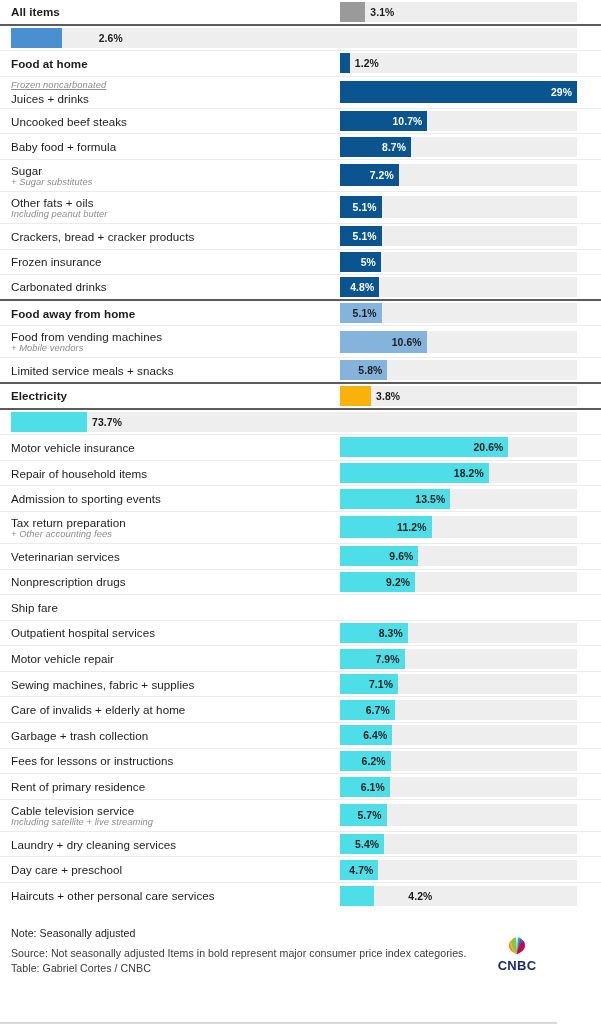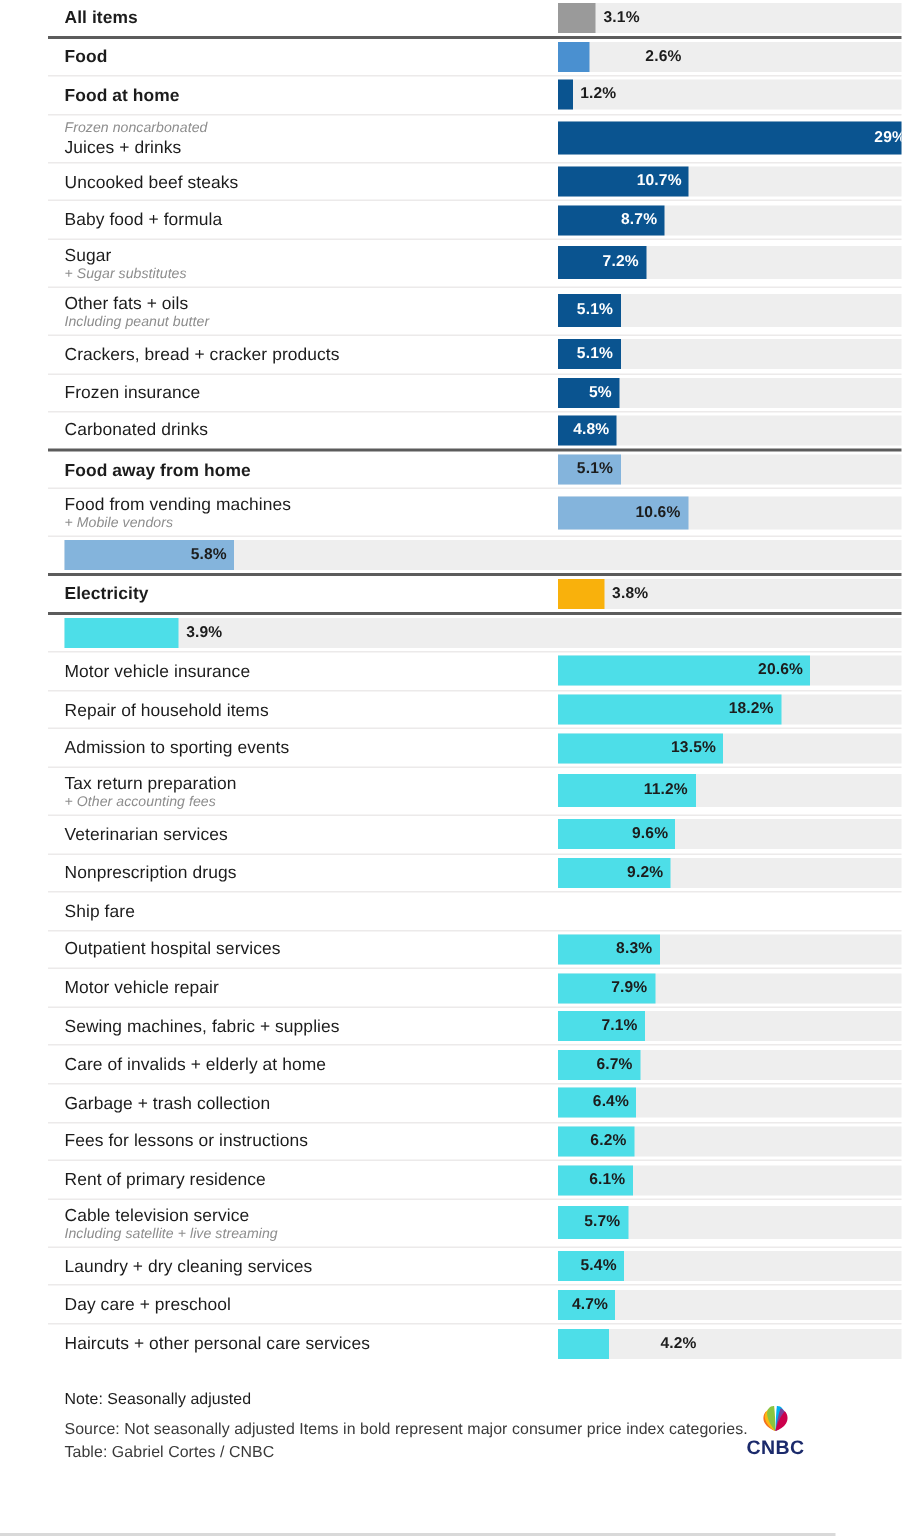--- a/index.html
+++ b/index.html
@@ -13,21 +13,20 @@
     font-family: "Liberation Sans", sans-serif;
     color: #1a1a1a;
     overflow: hidden;
   }
   #chart-root {
     width: 557px;
     height: 1024px;
     position: relative;
     box-sizing: border-box;
     background: #ffffff;
-    padding-left: 32px;
   }
 
   .rows {
     width: 601px;
   }
 
   .row {
     position: relative;
     display: flex;
     align-items: center;
@@ -63,20 +62,21 @@
     font-weight: bold;
   }
   .label-sub {
     font-size: 9.4px;
     font-style: italic;
     color: #8d8d8d;
     letter-spacing: 0.005em;
   }
   .label-sub.above {
     margin-bottom: 1px;
+    text-decoration: underline;
   }
 
   .bar-cell {
     position: relative;
     flex: 1 1 auto;
     height: 20px;
     background: #eeeeee;
   }
   .row.h-2 .bar-cell { height: 22px; }
 
@@ -158,23 +158,20 @@
       <div class="row h-1 bold major-end">
         <div class="label-cell">
           <div class="label-main">All items</div>
         </div>
         <div class="bar-cell">
           <div class="bar" style="width: 10.6897%; background: rgb(154, 154, 154);"></div>
           <span class="bar-value outside" style="left: calc(10.6897% + 5px);">3.1%</span>
         </div>
       </div>
       <div class="row h-1 bold">
-        <div class="label-cell">
-          <div class="label-main">Food</div>
-        </div>
         <div class="bar-cell">
           <div class="bar" style="width: 8.96552%; background: rgb(74, 144, 208);"></div>
           <span class="bar-value outside" style="left: calc(8.96552% + 5px); margin-left: 32px;">2.6%</span>
         </div>
       </div>
       <div class="row h-1 bold">
         <div class="label-cell">
           <div class="label-main">Food at home</div>
         </div>
         <div class="bar-cell">
@@ -270,38 +267,41 @@
         <div class="label-cell">
           <div class="label-main">Food from vending machines</div>
           <div class="label-sub">+ Mobile vendors</div>
         </div>
         <div class="bar-cell">
           <div class="bar" style="width: 36.5517%; background: rgb(132, 180, 220);"></div>
           <span class="bar-value inside-dark" style="right: calc(63.4483% + 5px);">10.6%</span>
         </div>
       </div>
       <div class="row h-1 major-end">
+        <div class="label-cell">
+          <div class="label-main">Limited service meals + snacks</div>
+        </div>
         <div class="bar-cell">
           <div class="bar" style="width: 20%; background: rgb(132, 180, 220);"></div>
           <span class="bar-value inside-dark" style="right: calc(80% + 5px);">5.8%</span>
         </div>
       </div>
       <div class="row h-1 bold major-end">
         <div class="label-cell">
           <div class="label-main">Electricity</div>
         </div>
         <div class="bar-cell">
           <div class="bar" style="width: 13.1034%; background: rgb(249, 177, 12);"></div>
           <span class="bar-value outside" style="left: calc(13.1034% + 5px);">3.8%</span>
         </div>
       </div>
       <div class="row h-1 bold">
         <div class="bar-cell">
           <div class="bar" style="width: 13.4483%; background: rgb(77, 222, 232);"></div>
-          <span class="bar-value outside" style="left: calc(13.4483% + 5px);">3.9%</span>
+          <span class="bar-value outside" style="left: calc(13.4483% + 5px);">73.7%</span>
         </div>
       </div>
       <div class="row h-1">
         <div class="label-cell">
           <div class="label-main">Motor vehicle insurance</div>
         </div>
         <div class="bar-cell">
           <div class="bar" style="width: 71.0345%; background: rgb(77, 222, 232);"></div>
           <span class="bar-value inside-dark" style="right: calc(28.9655% + 5px);">20.6%</span>
         </div>

